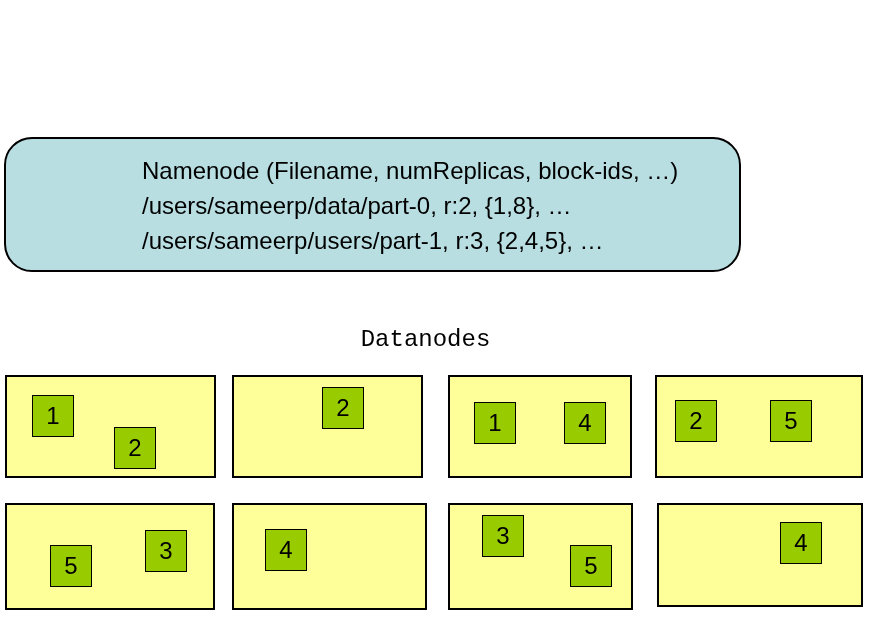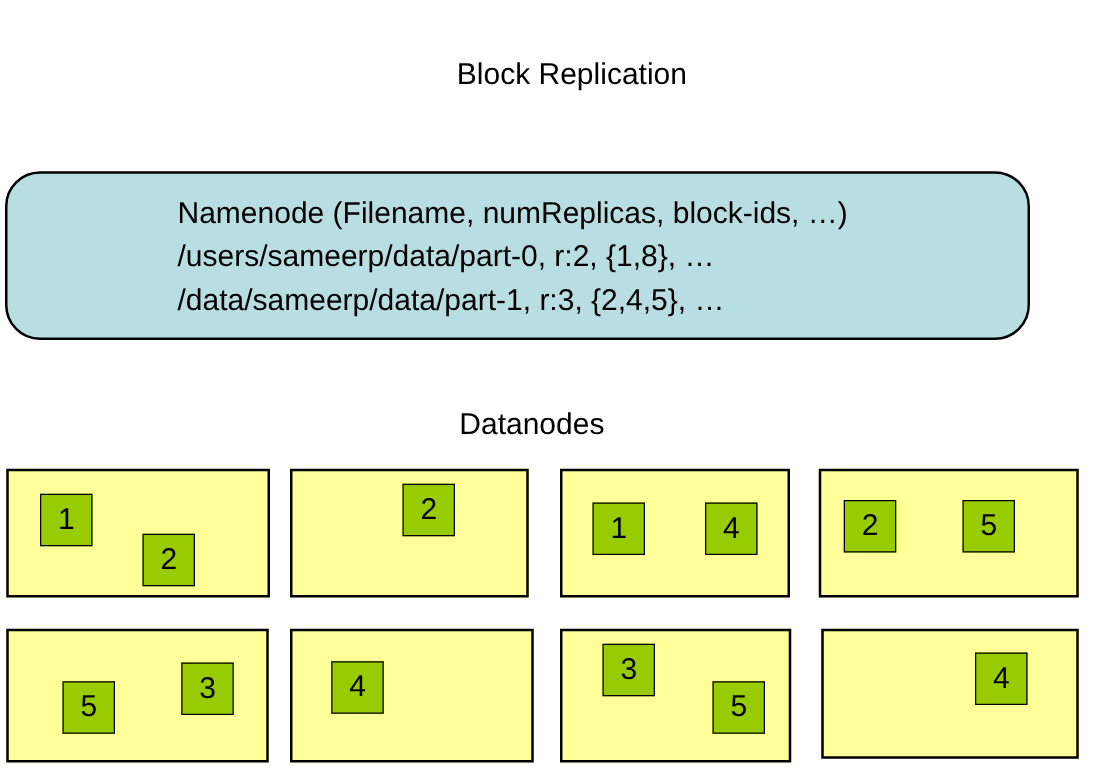--- a/index.html
+++ b/index.html
@@ -17,38 +17,39 @@
     top: 46px; left: 40px; width: 835px;
     text-align: center;
     font-size: 24px;
     line-height: 28px;
     color: var(--text, #000000);
   }
 
   .namenode-box {
     position: absolute;
     left: 4px; top: 137px;
-    width: 820px; height: 135px;
+    width: 737px; height: 135px;
     background: var(--namenode-fill, #B8DEE2);
     border: 2px solid var(--border, #000000);
     border-radius: 28px;
     padding: 14px 20px 0 136px;
   }
   .namenode-box .nn-line {
     font-size: 24px;
     line-height: 35px;
     white-space: nowrap;
   }
 
   .datanodes-label {
     position: absolute;
     top: 326px; left: 0; width: 851px;
     text-align: center;
     font-size: 24px;
     line-height: 28px;
+    font-family: Liberation Mono, monospace;
   }
 
   .datanode {
     position: absolute;
     background: var(--datanode-fill, #FFFF99);
     border: 2px solid var(--border, #000000);
   }
   .block {
     position: absolute;
     width: 42px; height: 42px;
@@ -58,26 +59,25 @@
     align-items: center;
     justify-content: center;
     font-size: 24px;
   }
 </style>
 </head>
 <body>
 
 <div class="stage">
 
-  <div class="title">Block Replication</div>
 
   <div class="namenode-box">
     <div class="nn-line">Namenode (Filename, numReplicas, block-ids, …)</div>
     <div class="nn-line">/users/sameerp/data/part-0, r:2, {1,8}, …</div>
-    <div class="nn-line">/data/sameerp/data/part-1, r:3, {2,4,5}, …</div>
+    <div class="nn-line">/users/sameerp/users/part-1, r:3, {2,4,5}, …</div>
   </div>
 
   <div class="datanodes-label">Datanodes</div>
 
   <div id="datanodes-layer">
       <div class="datanode" style="left: 5px; top: 375px; width: 211px; height: 103px;">
         <div class="block" style="left: 25px; top: 18px; width: 42px; height: 42px;">1</div>
         <div class="block" style="left: 107px; top: 50px; width: 42px; height: 42px;">2</div>
       </div>
       <div class="datanode" style="left: 232px; top: 375px; width: 191px; height: 103px;">

